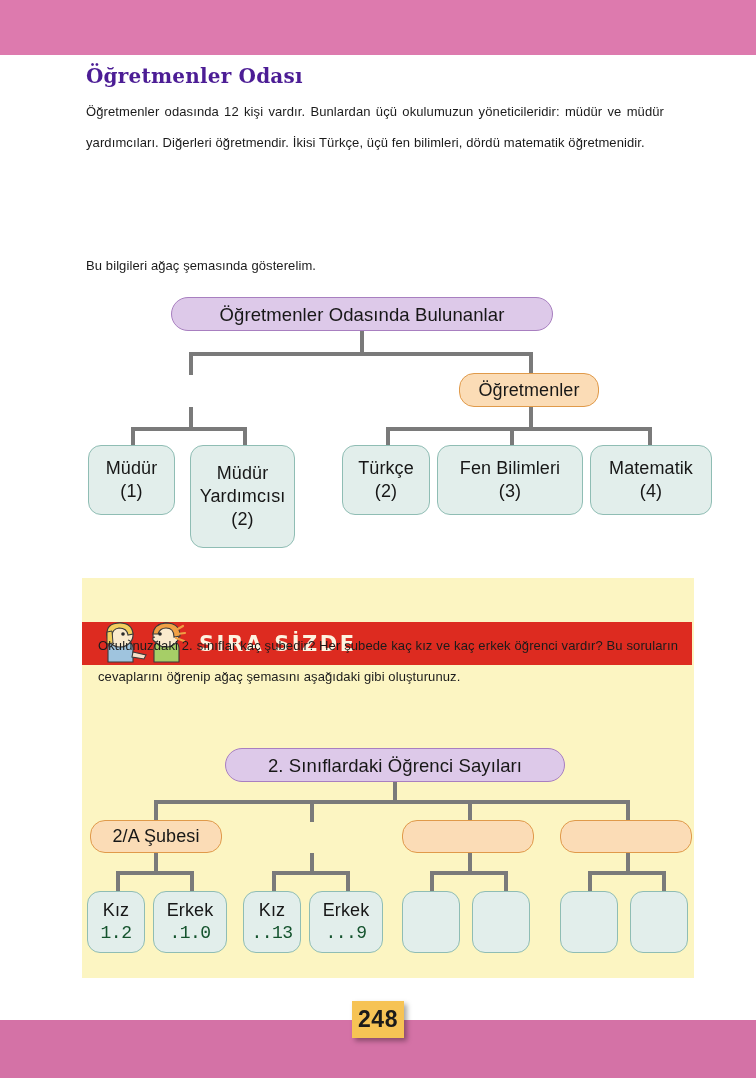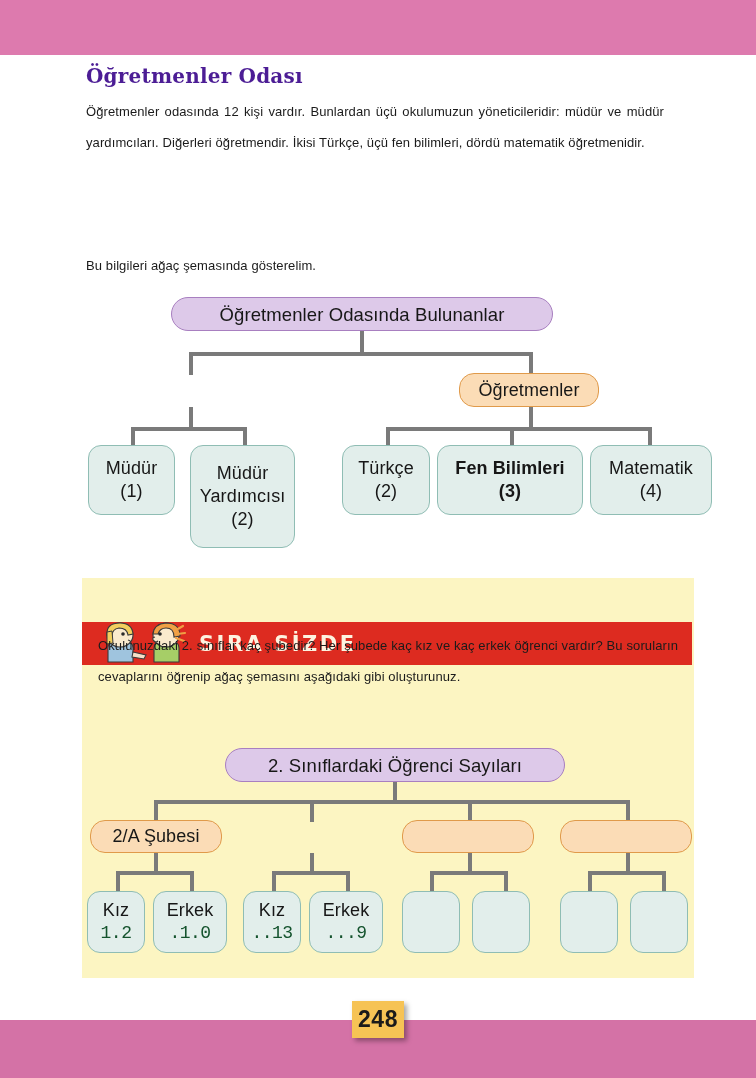--- a/index.html
+++ b/index.html
@@ -220,21 +220,21 @@
       <div class="node leaf" style="left:190px; top:152px; width:105px; height:103px;">
         <span class="leaf-label">Müdür Yardımcısı</span>
         <span class="leaf-count">(2)</span>
       </div>
 
       <div class="node leaf" style="left:342px; top:152px; width:88px; height:70px;">
         <span class="leaf-label">Türkçe</span>
         <span class="leaf-count">(2)</span>
       </div>
 
-      <div class="node leaf" style="left:437px; top:152px; width:146px; height:70px;font-weight:bold;">
+      <div class="node leaf" style="left:437px; top:152px; width:146px; height:70px;">
         <span class="leaf-label">Fen Bilimleri</span>
         <span class="leaf-count">(3)</span>
       </div>
 
       <div class="node leaf" style="left:590px; top:152px; width:122px; height:70px;">
         <span class="leaf-label">Matematik</span>
         <span class="leaf-count">(4)</span>
       </div>
     </div>
   </div>

